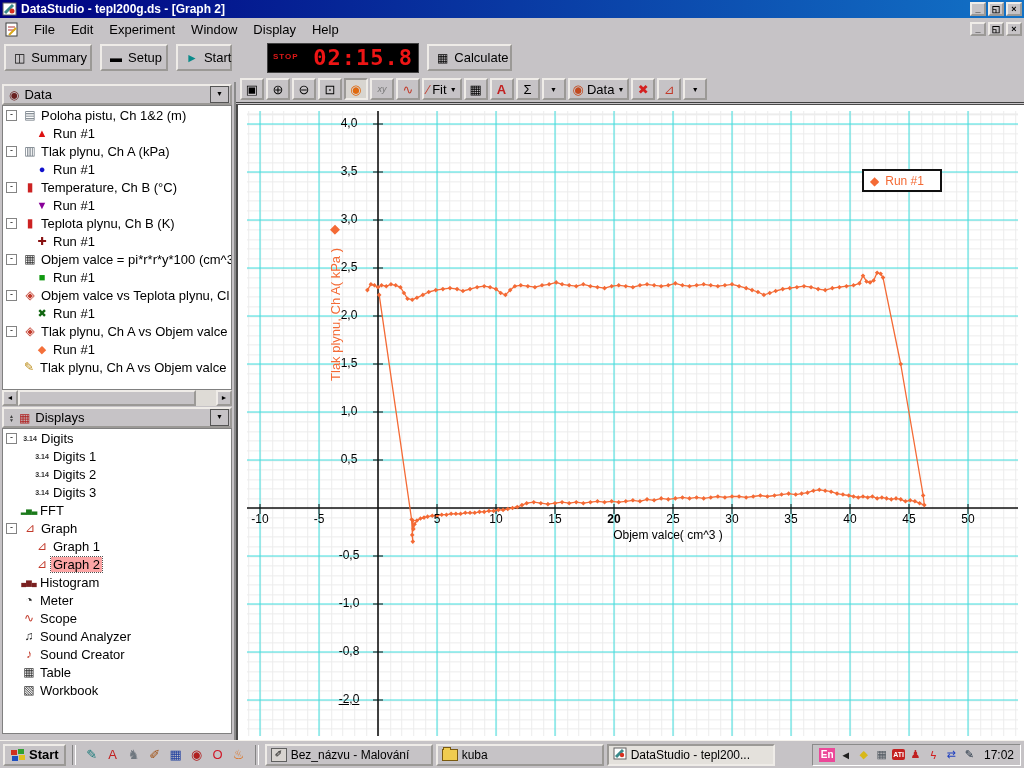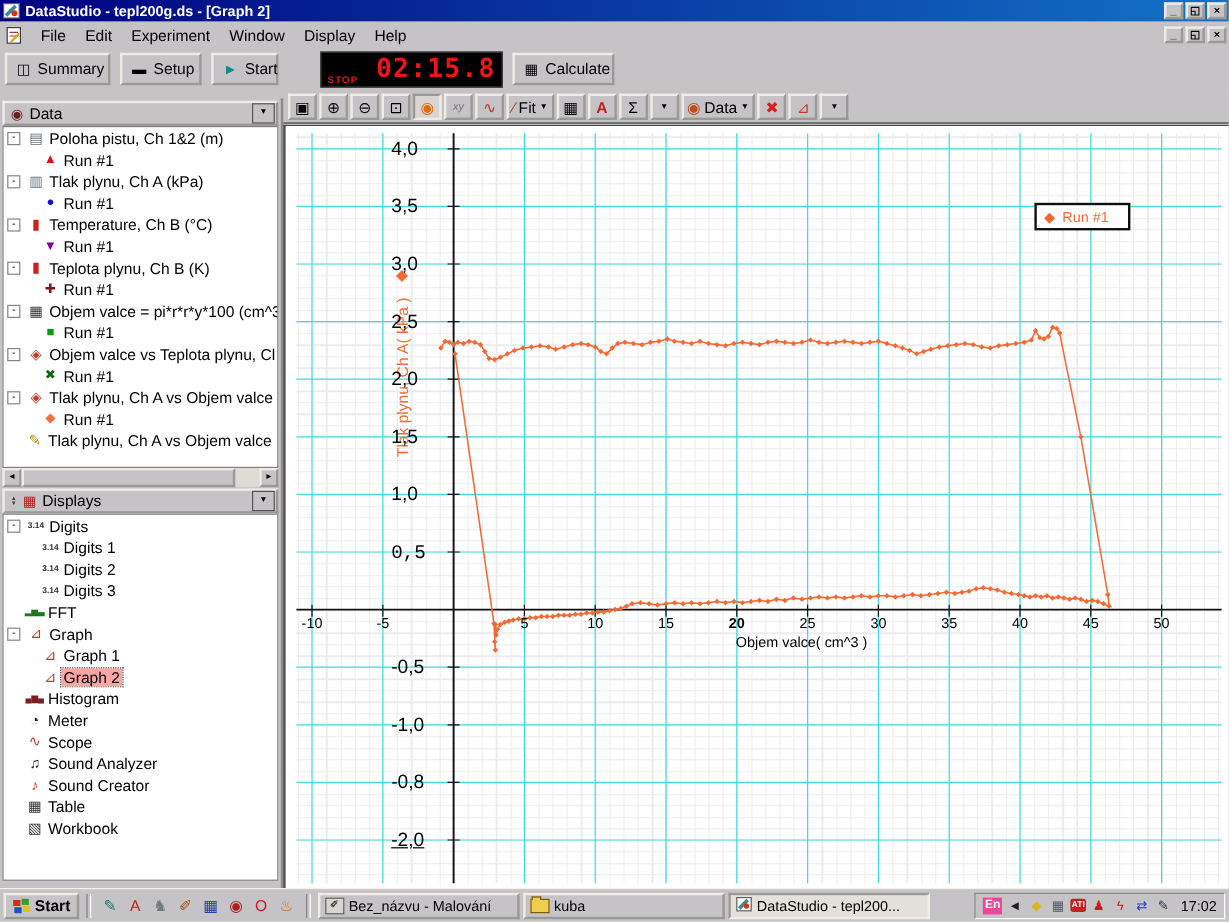--- a/index.html
+++ b/index.html
@@ -13,21 +13,21 @@
   .winbtn{width:16px;height:14px;background:#c6c3c6;border:2px outset #efece8;
     font-size:9px;line-height:10px;text-align:center;font-weight:bold;color:#000;box-sizing:border-box;}
   .menubar{position:absolute;left:0;top:18px;width:1024px;height:22px;background:#c6c3c6;
     display:flex;align-items:center;padding:0 2px;box-sizing:border-box;}
   .menu-item{padding:2px 8px;}
   .main-toolbar{position:absolute;left:0;top:40px;width:1024px;height:35px;background:#c6c3c6;}
   .tbtn{position:absolute;top:4px;height:27px;border:2px outset #efece8;background:#c6c3c6;
     display:flex;align-items:center;gap:6px;padding:0 8px;box-sizing:border-box;}
   .tico{font-size:12px;line-height:1;}
   .timer-box{position:absolute;left:267px;top:3px;width:150px;height:28px;background:#000;border:1px solid #404040;}
-  .timer-stop{position:absolute;left:5px;top:18px;color:#e01818;font-size:8px;font-weight:bold;letter-spacing:1px;}
+  .timer-stop{position:absolute;left:5px;top:8px;color:#e01818;font-size:8px;font-weight:bold;letter-spacing:1px;}
   .timer-value{position:absolute;right:5px;top:1px;color:#ee1515;font-size:22px;font-weight:bold;
     font-family:"DejaVu Sans Mono",monospace;letter-spacing:1px;}
   
   .graph-toolbar{position:absolute;left:236px;top:76px;width:788px;height:27px;background:#c6c3c6;
     border-bottom:1px solid #404040;display:flex;align-items:center;gap:2px;padding:0 0 0 4px;box-sizing:border-box;}
   .gbtn{height:22px;min-width:24px;border:2px outset #efece8;background:#c6c3c6;display:flex;
     align-items:center;justify-content:center;gap:3px;box-sizing:border-box;padding:0 3px;}
   .gbtn.pressed{border-style:inset;background:#d8d5d0;}
   .gbtn.disabled{color:#8a8a8a;}
   .gglyph{font-size:13px;line-height:1;}
@@ -59,21 +59,21 @@
   .scroll-track{flex:1;}
   
   .graph-panel{position:absolute;left:236px;top:104px;width:788px;height:636px;background:#fff;
     border-left:2px solid #4a4a4a;border-top:1px solid #4a4a4a;box-sizing:border-box;}
   .plot-minor{position:absolute;left:9px;top:6px;width:771px;height:625px;
     background:repeating-linear-gradient(to right,#ececec 0 1px,transparent 1px 11.8px),
                repeating-linear-gradient(to bottom,#ececec 0 1px,transparent 1px 9.6px);
     background-position:1.2px 0,0 3.4px;}
   #chart-svg{position:absolute;left:0;top:0;}
   .tick-x{position:absolute;width:40px;text-align:center;font-size:12px;top:407px;}
-  .tick-y{position:absolute;width:46px;text-align:left;font-size:16px;left:88px;}
+  .tick-y{position:absolute;width:46px;text-align:center;font-size:12px;left:88px;}
   .xlabel{position:absolute;left:290px;top:423px;width:280px;text-align:center;font-size:12px;}
   .ylabel-box{position:absolute;left:86px;top:116px;width:22px;display:flex;flex-direction:column;
     align-items:center;gap:12px;color:#f46a35;}
   .ylabel-text{writing-mode:vertical-rl;transform:rotate(180deg);font-size:13px;}
   .legend{position:absolute;left:624px;top:64px;width:80px;height:23px;border:2px solid #101010;
     background:#fff;display:flex;align-items:center;gap:6px;padding:0 6px;box-sizing:border-box;
     color:#f46a35;font-size:12px;}
   
   .taskbar{position:absolute;left:0;top:740px;width:1024px;height:28px;background:#c6c3c6;
     border-top:1px solid #f4f1ec;display:flex;align-items:center;padding:0 3px;box-sizing:border-box;gap:3px;}
@@ -467,21 +467,21 @@
     <span class="tick-x" style="left: 592px;">40</span>
     <span class="tick-x" style="left: 651px;">45</span>
     <span class="tick-x" style="left: 710px;">50</span>
     <span class="tick-y" style="top: 11px;">4,0</span>
     <span class="tick-y" style="top: 59px;">3,5</span>
     <span class="tick-y" style="top: 107px;">3,0</span>
     <span class="tick-y" style="top: 155px;">2,5</span>
     <span class="tick-y" style="top: 203px;">2,0</span>
     <span class="tick-y" style="top: 251px;">1,5</span>
     <span class="tick-y" style="top: 299px;">1,0</span>
-    <span class="tick-y" style="top: 347px; font-family: Liberation Mono, monospace;">0,5</span>
+    <span class="tick-y" style="top: 347px;">0,5</span>
     <span class="tick-y" style="top: 443px;">-0,5</span>
     <span class="tick-y" style="top: 491px;">-1,0</span>
     <span class="tick-y" style="top: 539px;">-0,8</span>
     <span class="tick-y" style="top: 587px; text-decoration: underline;">-2,0</span>
   </div>
 
 <div class="taskbar">
   <div class="start-btn">
     <svg width="16" height="14">
       <rect x="1" y="2" width="6" height="5" fill="#d03020"></rect>

